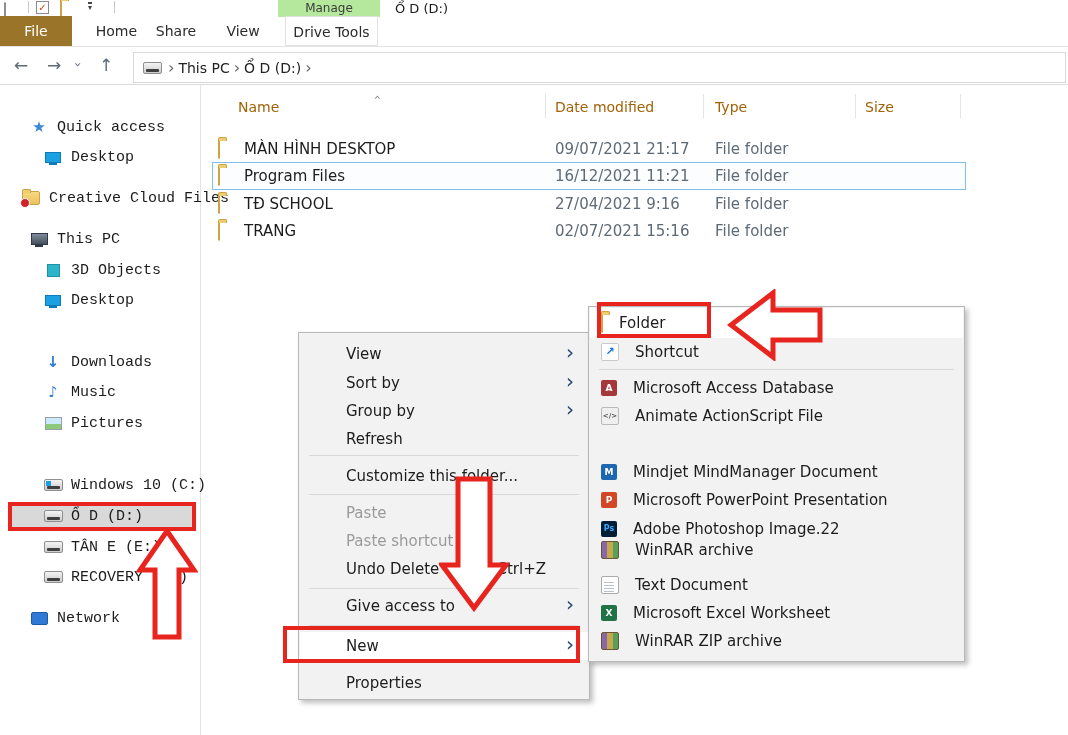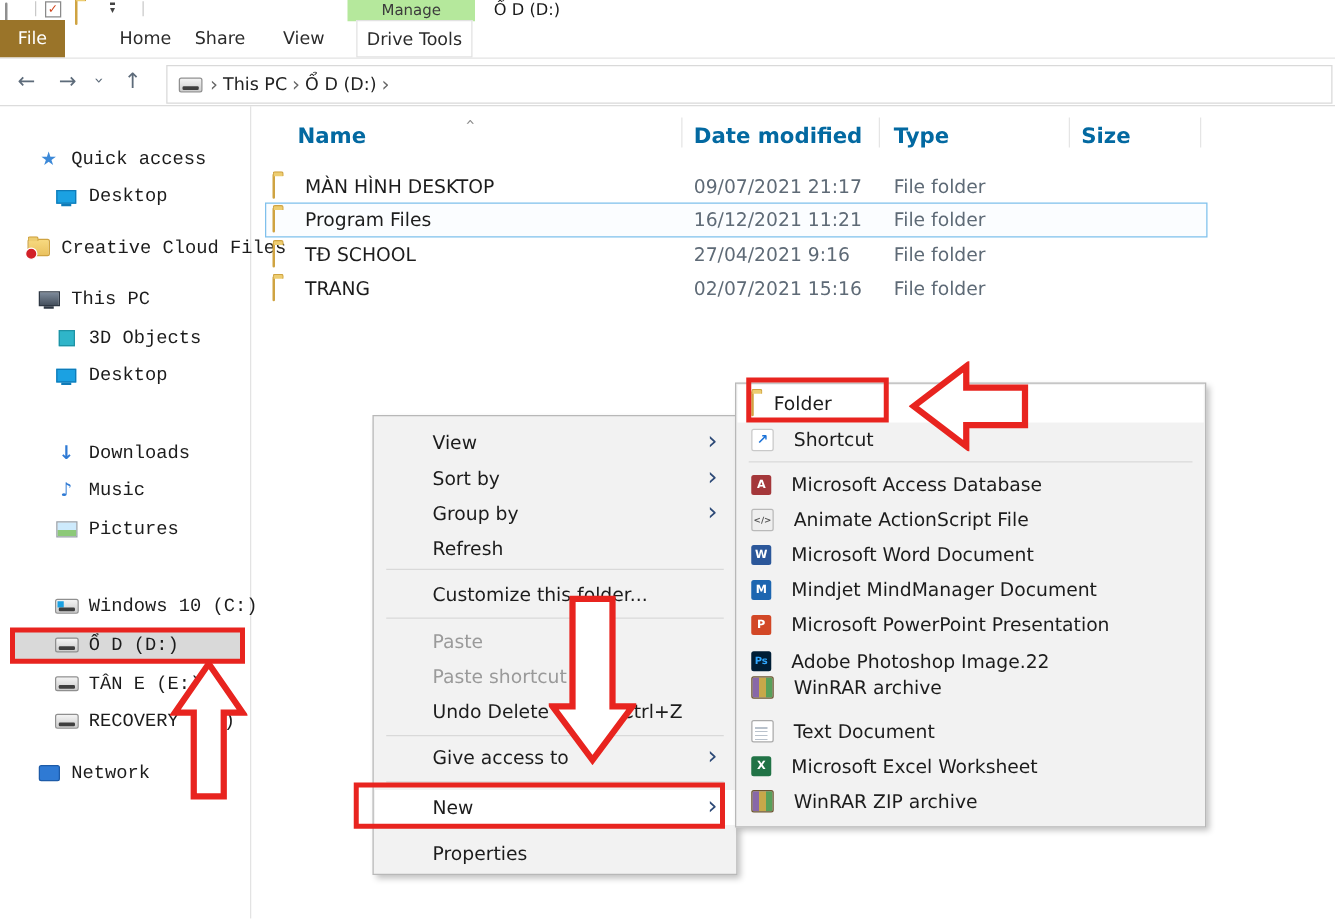--- a/index.html
+++ b/index.html
@@ -56,21 +56,21 @@
   .ic-doc{width:11px;height:14px;background:#fff;border:1px solid #7f93ad;
           background-image:repeating-linear-gradient(180deg,transparent 0 2px,#b9c6d4 2px 3px);background-size:7px 100%;background-position:2px 2px;background-repeat:no-repeat;}
   .ic-down{color:#2f7ad4;font-weight:bold;font-size:15px;}
   .ic-music{color:#2f7ad4;font-size:15px;}
   .ic-pic{width:15px;height:11px;border:1px solid #98a0a8;background:linear-gradient(180deg,#cdeafc 0 6px,#8cc978 6px);}
   .ic-video{width:15px;height:11px;background:#5a5f73;border:1px solid #383c4c;}
   .ic-net{width:15px;height:11px;background:#2f7ad4;border-radius:2px;border:1px solid #1d5ba8;}
   .vdiv{position:absolute;left:200px;top:85px;width:1px;height:650px;background:#e3e3e3;}
 
   
-  .col-h{font-size:17px;color:#0369a1;font-weight:bold;}
+  .col-h{font-size:14px;color:#a16207;}
   .col-sep{position:absolute;width:1px;height:24px;top:94px;background:#e5e5e5;}
   .frow{position:absolute;left:201px;width:820px;height:26px;font-size:15px;}
   .frow .cell{position:absolute;top:50%;transform:translateY(-50%);white-space:nowrap;}
   .meta{color:#5e6a76;}
   .hl-row{position:absolute;left:212px;top:162px;width:754px;height:28px;
           border:1px solid #7fc0ec;background:#fbfdff;box-sizing:border-box;}
 
   
   .menu{position:absolute;background:#f2f2f2;border:1px solid #b8b8b8;
         box-shadow:3px 3px 5px rgba(0,0,0,.25);box-sizing:border-box;}
@@ -109,21 +109,21 @@
 
   <div class="abs" style="left:4px;top:3px;"><span class="ic-drive"></span></div>
   <div class="qat-sep" style="left:28px;"></div>
   <div class="abs qat-check" style="left:36px;top:1px;">✓</div>
   <div class="abs" style="left:60px;top:0;"><span class="fold"></span></div>
   <div class="abs qat-drop" style="left:88px;top:2px;">▾</div>
   <div class="qat-sep" style="left:114px;"></div>
   <div class="abs manage-tab" style="left:278px;top:0;width:102px;height:17px;">Manage</div>
   <div class="abs win-title" style="left:395px;top:1px;">Ổ D (D:)</div>
 
-  <div class="abs tab tab-file" style="left:0;top:16px;width:52px;">File</div>
+  <div class="abs tab tab-file" style="left:0;top:16px;width:72px;">File</div>
   <div class="abs tab" style="left:77px;top:16px;width:60px;text-align:right;">Home</div>
   <div class="abs tab" style="left:146px;top:16px;width:60px;">Share</div>
   <div class="abs tab" style="left:214px;top:16px;width:58px;">View</div>
   <div class="abs tab tab-tool" style="left:285px;top:16px;width:93px;box-sizing:border-box;">Drive Tools</div>
   <div class="hline" style="top:46px;"></div>
 
   <div class="abs nav-glyph" style="left:14px;top:55px;">←</div>
   <div class="abs nav-glyph" style="left:47px;top:55px;">→</div>
   <div class="abs nav-glyph rot-down gt" style="left:76px;top:57px;font-size:13px;"></div>
   <div class="abs nav-glyph" style="left:99px;top:55px;">↑</div>
@@ -307,24 +307,20 @@
     </div>
     <div class="msep" style="top:62px;"></div>
     <div class="smi" style="top:67px;">
       <span class="s-ico ai ai-access"></span>
       <span class="mi-label">Microsoft Access Database</span>
     </div>
     <div class="smi" style="top:95px;align-items:center;">
       <span class="s-ico ai ai-as"></span>
       <span class="mi-label">Animate ActionScript File</span>
     </div>
-    <div class="smi" style="top:123px;">
-      <span class="s-ico ai ai-word"></span>
-      <span class="mi-label">Microsoft Word Document</span>
-    </div>
     <div class="smi" style="top:151px;">
       <span class="s-ico ai ai-mm"></span>
       <span class="mi-label">Mindjet MindManager Document</span>
     </div>
     <div class="smi" style="top:179px;">
       <span class="s-ico ai ai-ppt"></span>
       <span class="mi-label">Microsoft PowerPoint Presentation</span>
     </div>
     <div class="smi" style="top:208px;text-align:right;">
       <span class="s-ico ai ai-ps"></span>

